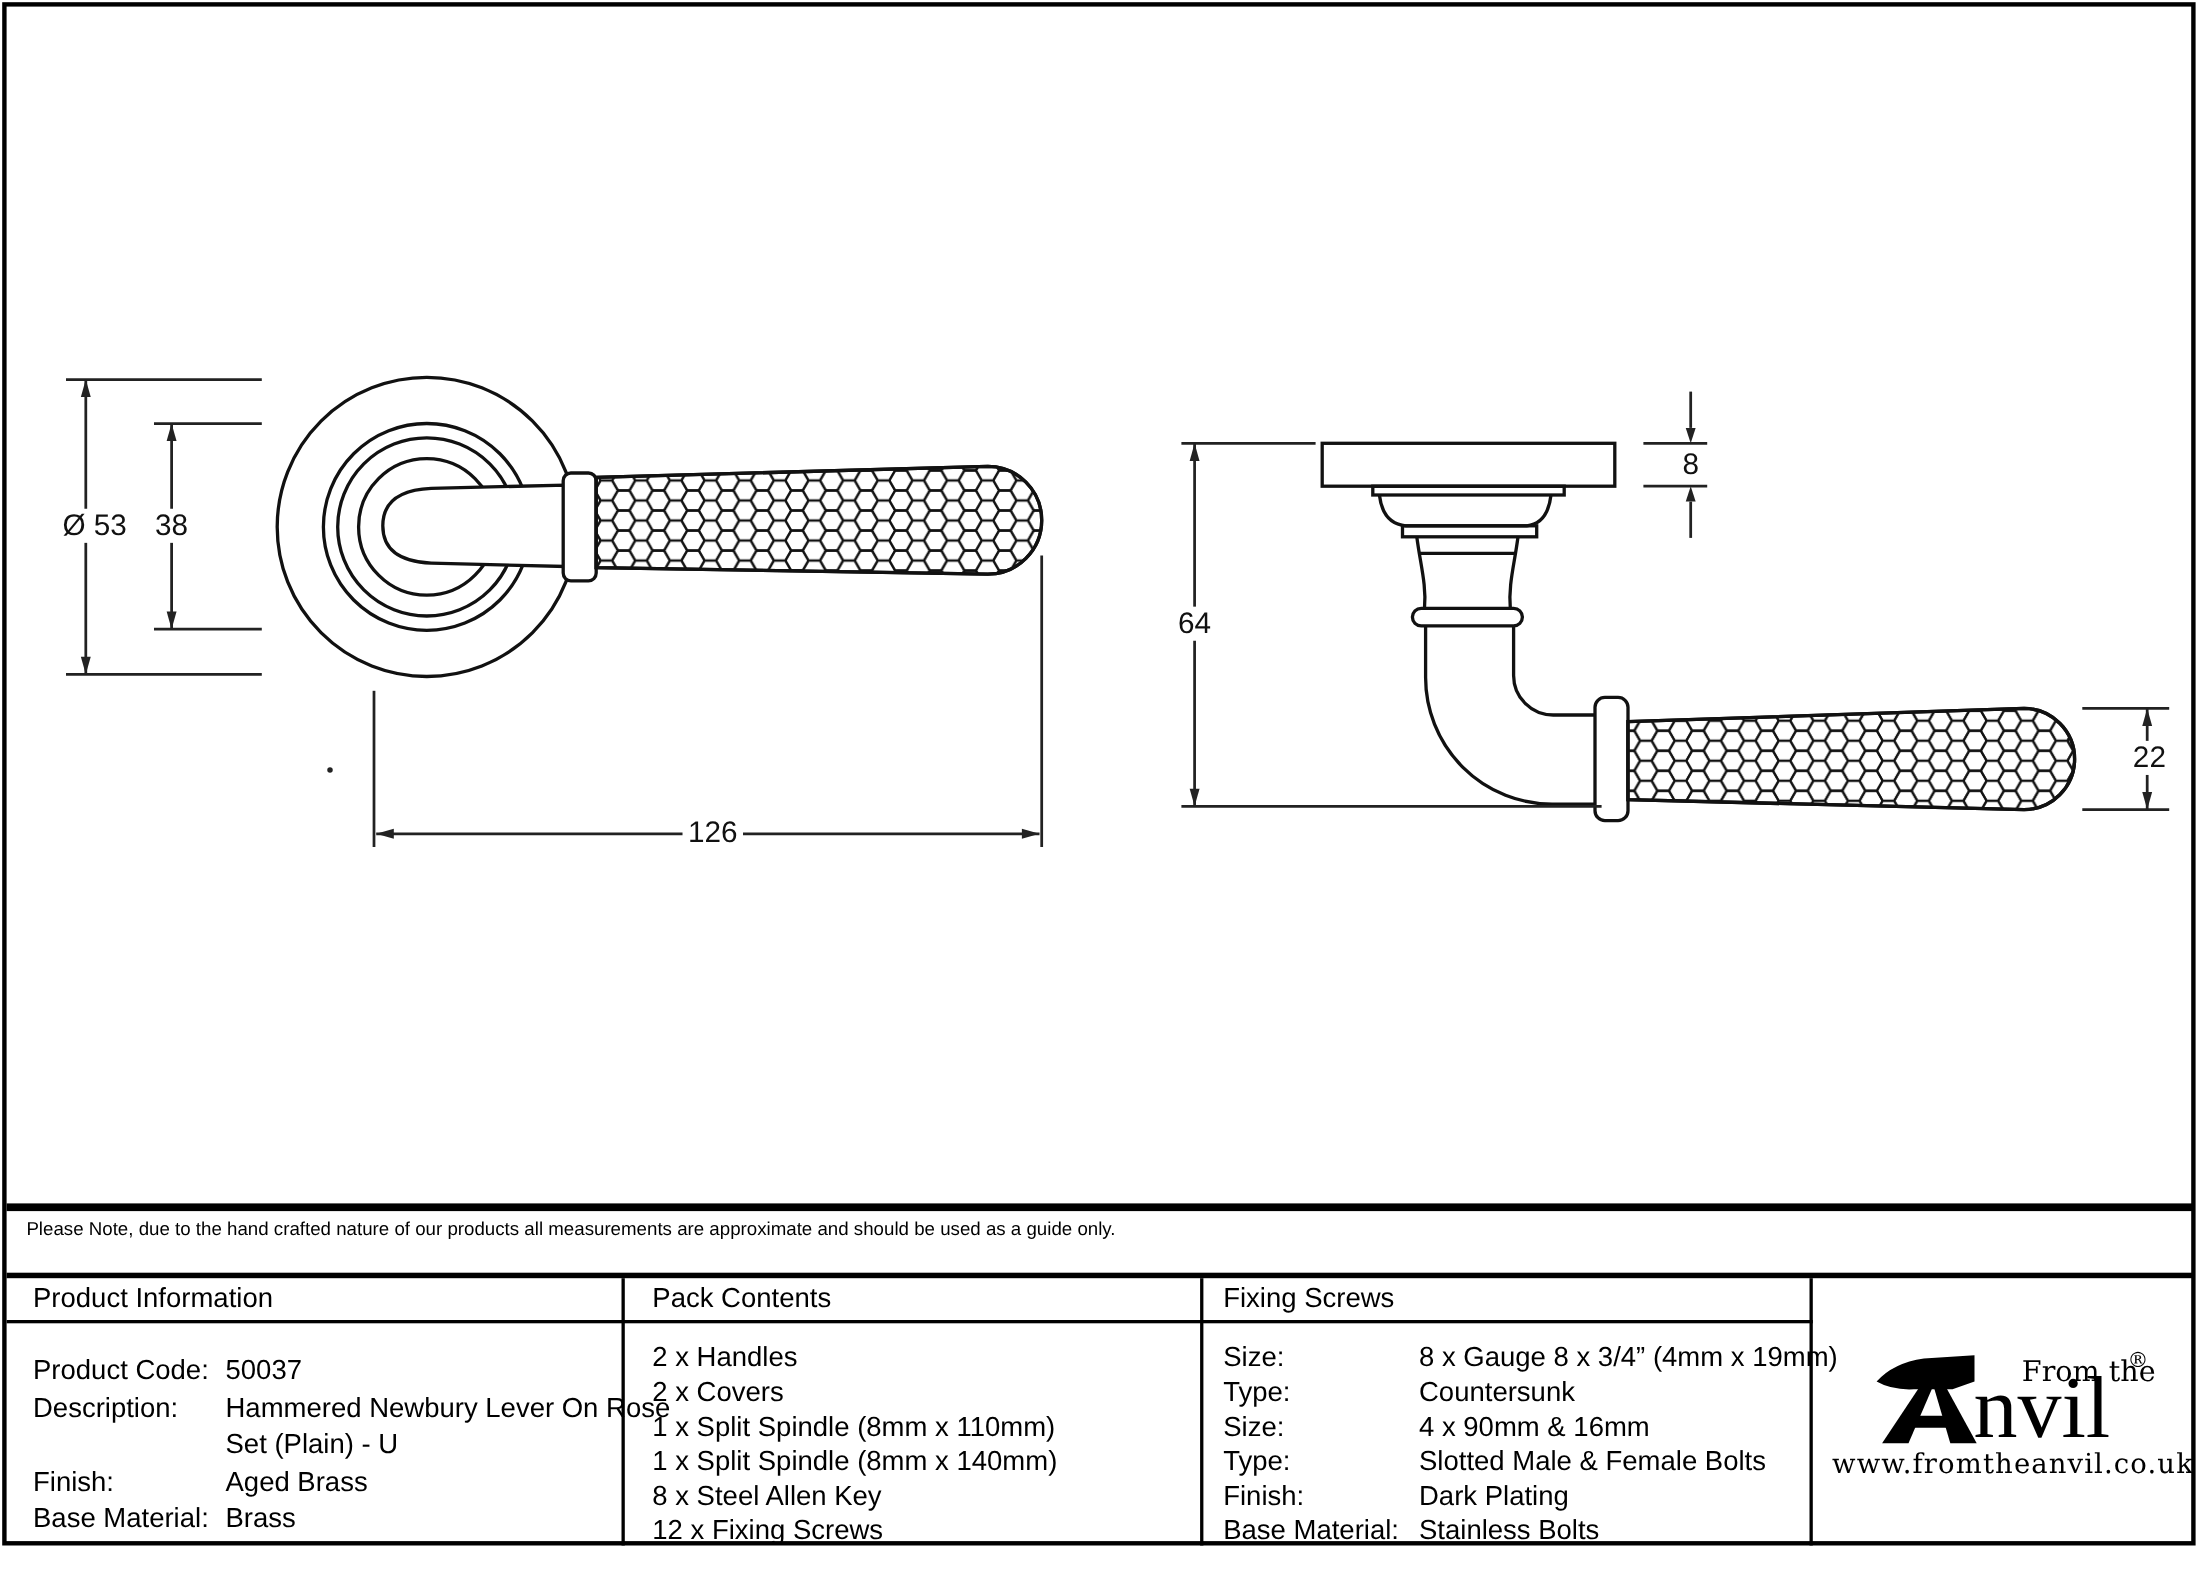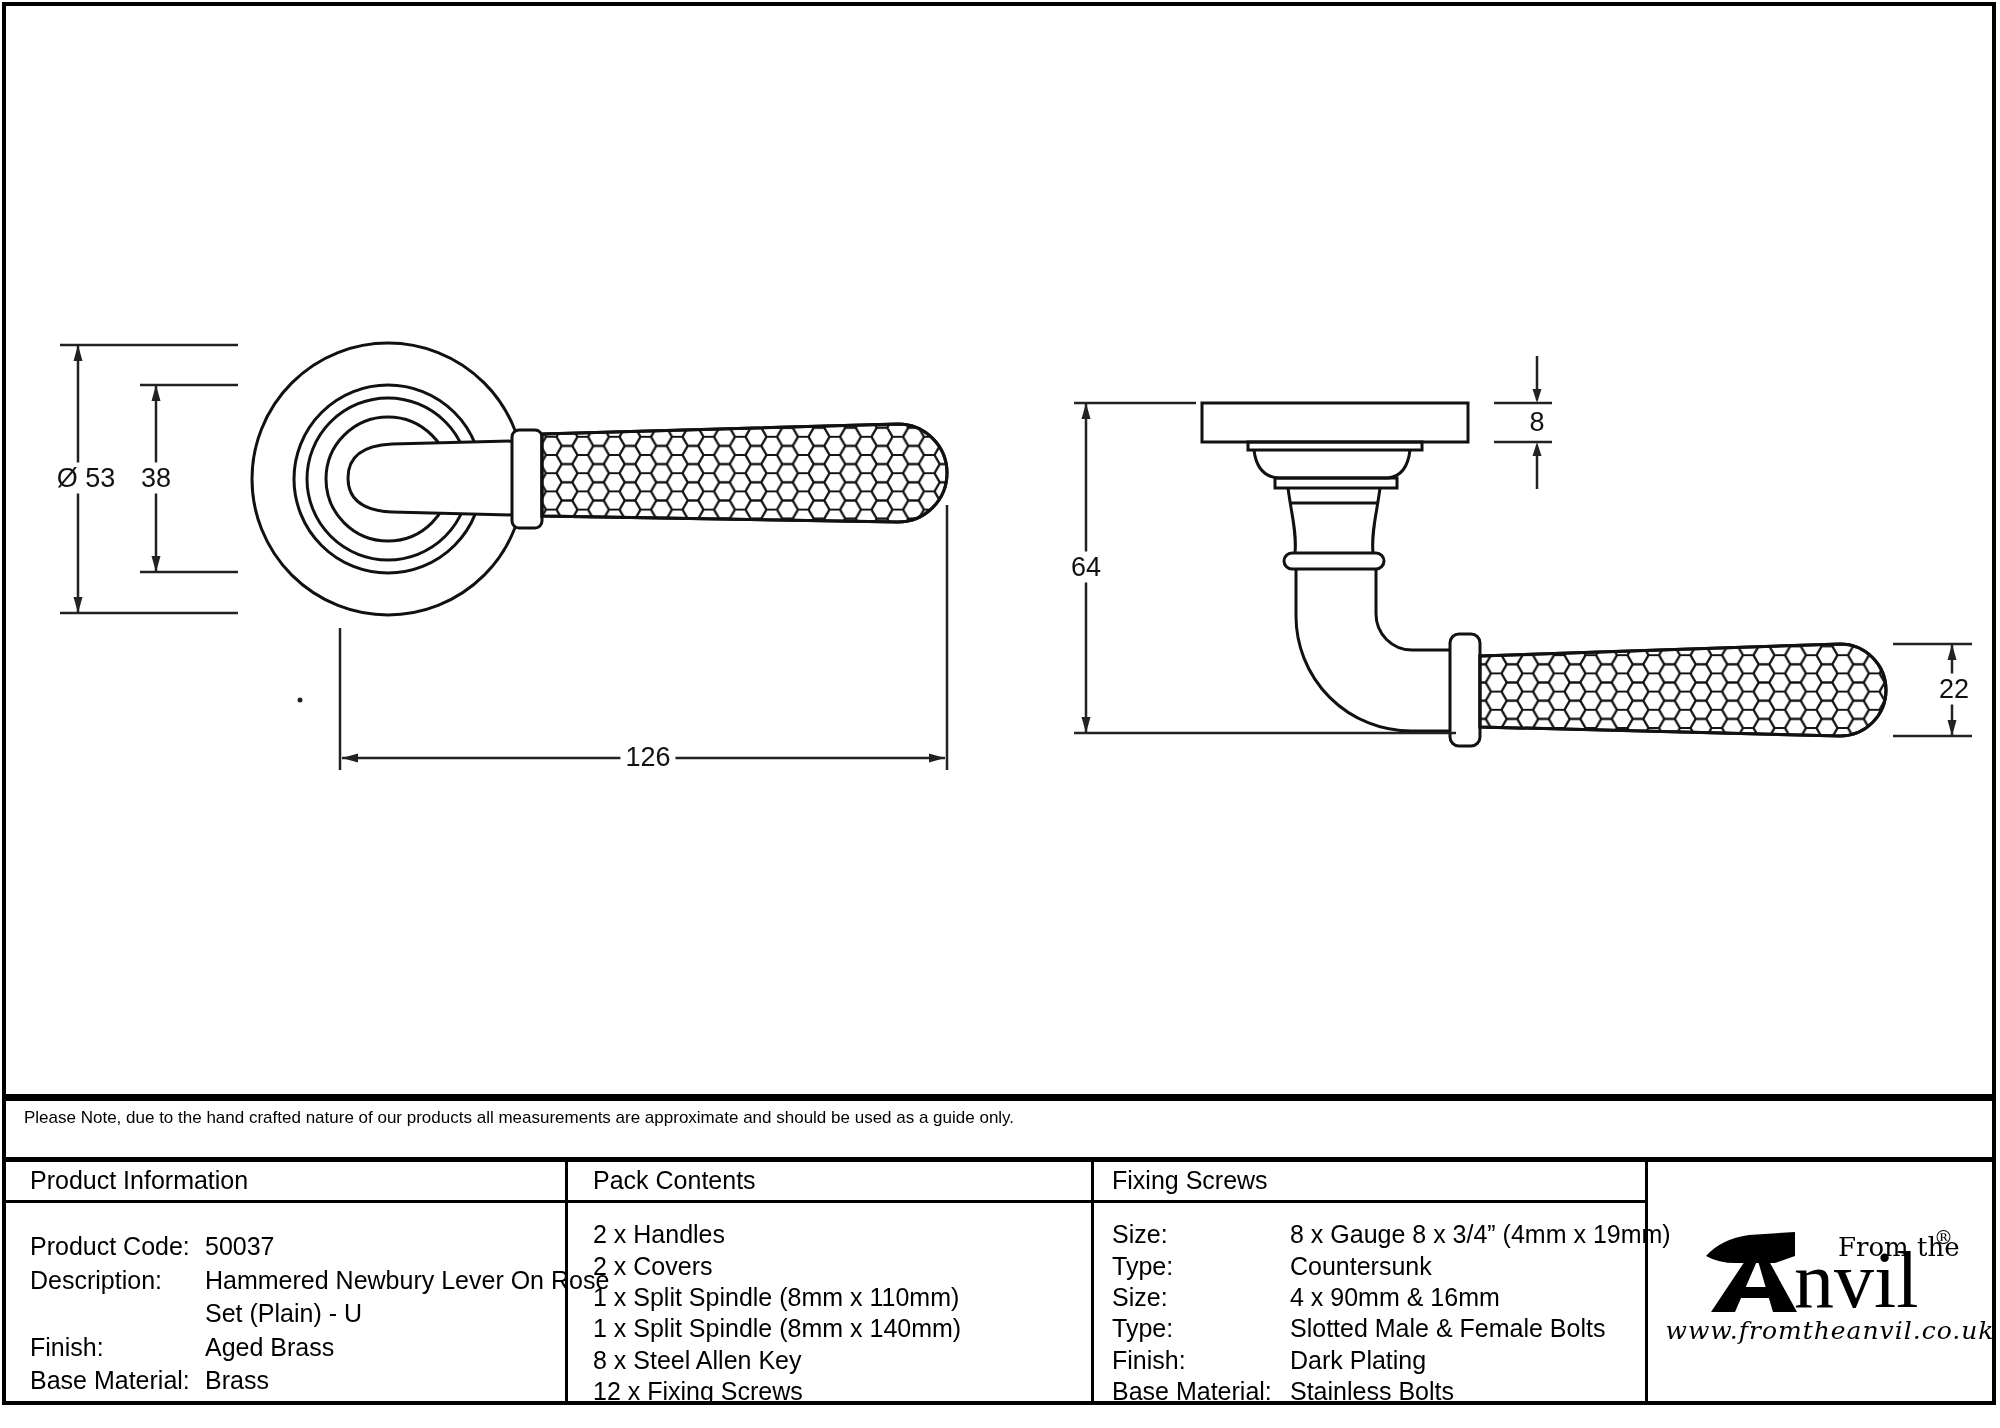--- a/index.html
+++ b/index.html
@@ -19,21 +19,21 @@
     position:absolute; transform:translate(-50%,-50%);
     font-size:27px; color:#111; background:#fff; padding:0 5px; white-space:nowrap;
   }
   .note-text { position:absolute; left:24px; top:1108px; font-size:17px; }
   .th { position:absolute; font-size:25px; }
   .cell { position:absolute; font-size:25px; white-space:nowrap; }
   .logo-tagline { position:absolute; left:1806px; top:1232px; font-family:"DejaVu Serif", serif; font-size:26px;margin-left:32px; }
   .logo-rest { position:absolute; left:1794px; top:1240px; font-family:Liberation Serif, serif; font-size:80px; line-height:1; }
   .logo-reg { position:absolute; left:1934px; top:1226px; font-family:"DejaVu Serif", serif; font-size:19px; }
   .logo-url { position:absolute; left:1830px; top:1316px; transform:translateX(-50%);
-    font-family:"DejaVu Serif", serif; font-style:italic; font-size:25px; letter-spacing:1px; white-space:nowrap; }
+    font-family:"DejaVu Serif", serif; font-size:25px; letter-spacing:1px; white-space:nowrap; }
   .logo-a { position:absolute; left:1703px; top:1230px; }
 </style>
 </head>
 <body>
 
 <div class="page">
   <div class="frame"></div>
 
   <svg class="drawing" width="2000" height="1096" viewBox="0 0 2000 1096">
     <defs>

